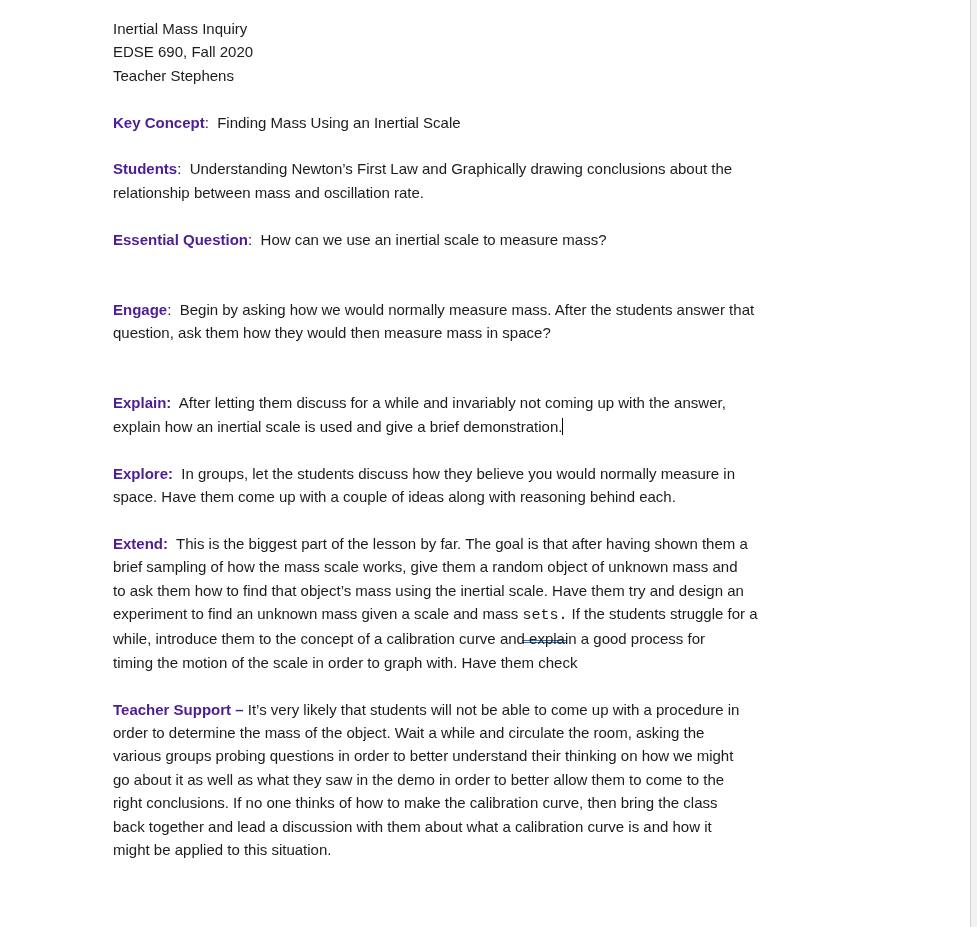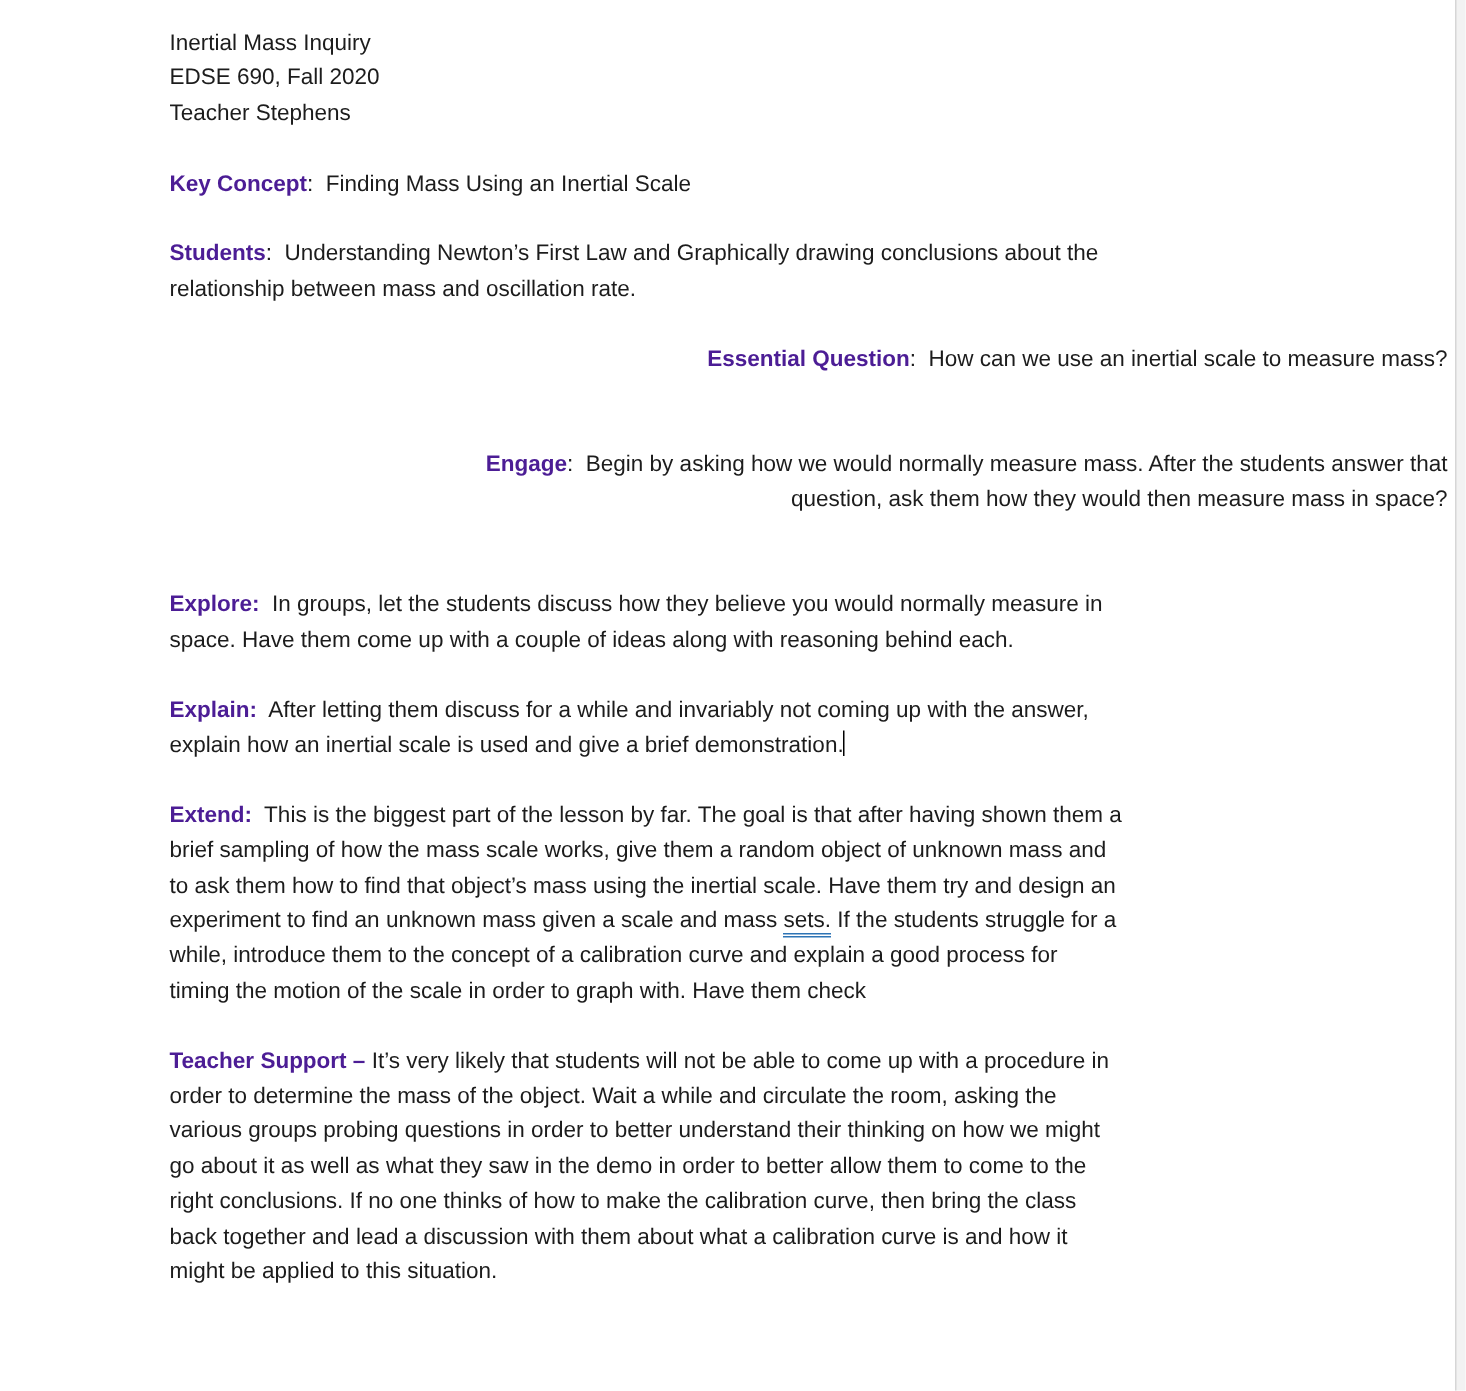--- a/index.html
+++ b/index.html
@@ -27,24 +27,25 @@
   .para {
     margin: 0;
     white-space: pre-wrap;
     -webkit-font-smoothing: antialiased;
   }
   .para b {
     font-weight: bold;
     color: #4c1d95;
   }
   .sp1 { margin-bottom: 23.4px; }  
-  .sp2 { margin-bottom: 46.8px; text-align: right; }  
+  .sp2 { margin-bottom: 46.8px; }  
   .grammar-flag {
     border-bottom: 3px double #2e74b5;
-    padding-bottom: 0px;
+    padding-bottom: 16px;
+    font-family: Liberation Mono, monospace;
   }
   .text-cursor {
     display: inline-block;
     width: 1px;
     height: 17px;
     background: #000000;
     vertical-align: -3px;
   }
   .scrollbar-strip {
     position: absolute;
@@ -67,25 +68,25 @@
 
   <p class="para sp1"><b>Students</b><span>:  Understanding Newton’s First Law and Graphically drawing conclusions about the
 relationship between mass and oscillation rate.</span></p>
 
 
   <p class="para sp2"><b>Essential Question</b><span>:  How can we use an inertial scale to measure mass?</span></p>
 
   <p class="para sp2"><b>Engage</b><span>:  Begin by asking how we would normally measure mass. After the students answer that
 question, ask them how they would then measure mass in space?</span></p>
 
+  <p class="para sp1"><b>Explain:</b><span>  After letting them discuss for a while and invariably not coming up with the answer,
+explain how an inertial scale is used and give a brief demonstration.</span><span class="text-cursor"></span></p>
+
   <p class="para sp1"><b>Explore:</b><span>  In groups, let the students discuss how they believe you would normally measure in
 space. Have them come up with a couple of ideas along with reasoning behind each.</span></p>
-
-  <p class="para sp1"><b>Explain:</b><span>  After letting them discuss for a while and invariably not coming up with the answer,
-explain how an inertial scale is used and give a brief demonstration.</span><span class="text-cursor"></span></p>
 
   <p class="para sp1"><b>Extend:</b><span>  This is the biggest part of the lesson by far. The goal is that after having shown them a
 brief sampling of how the mass scale works, give them a random object of unknown mass and
 to ask them how to find that object’s mass using the inertial scale. Have them try and design an
 experiment to find an unknown mass given a scale and mass </span><span class="grammar-flag">sets.</span><span> If the students struggle for a
 while, introduce them to the concept of a calibration curve and explain a good process for
 timing the motion of the scale in order to graph with. Have them check</span></p>
 
   <p class="para"><b>Teacher Support – </b><span>It’s very likely that students will not be able to come up with a procedure in
 order to determine the mass of the object. Wait a while and circulate the room, asking the

